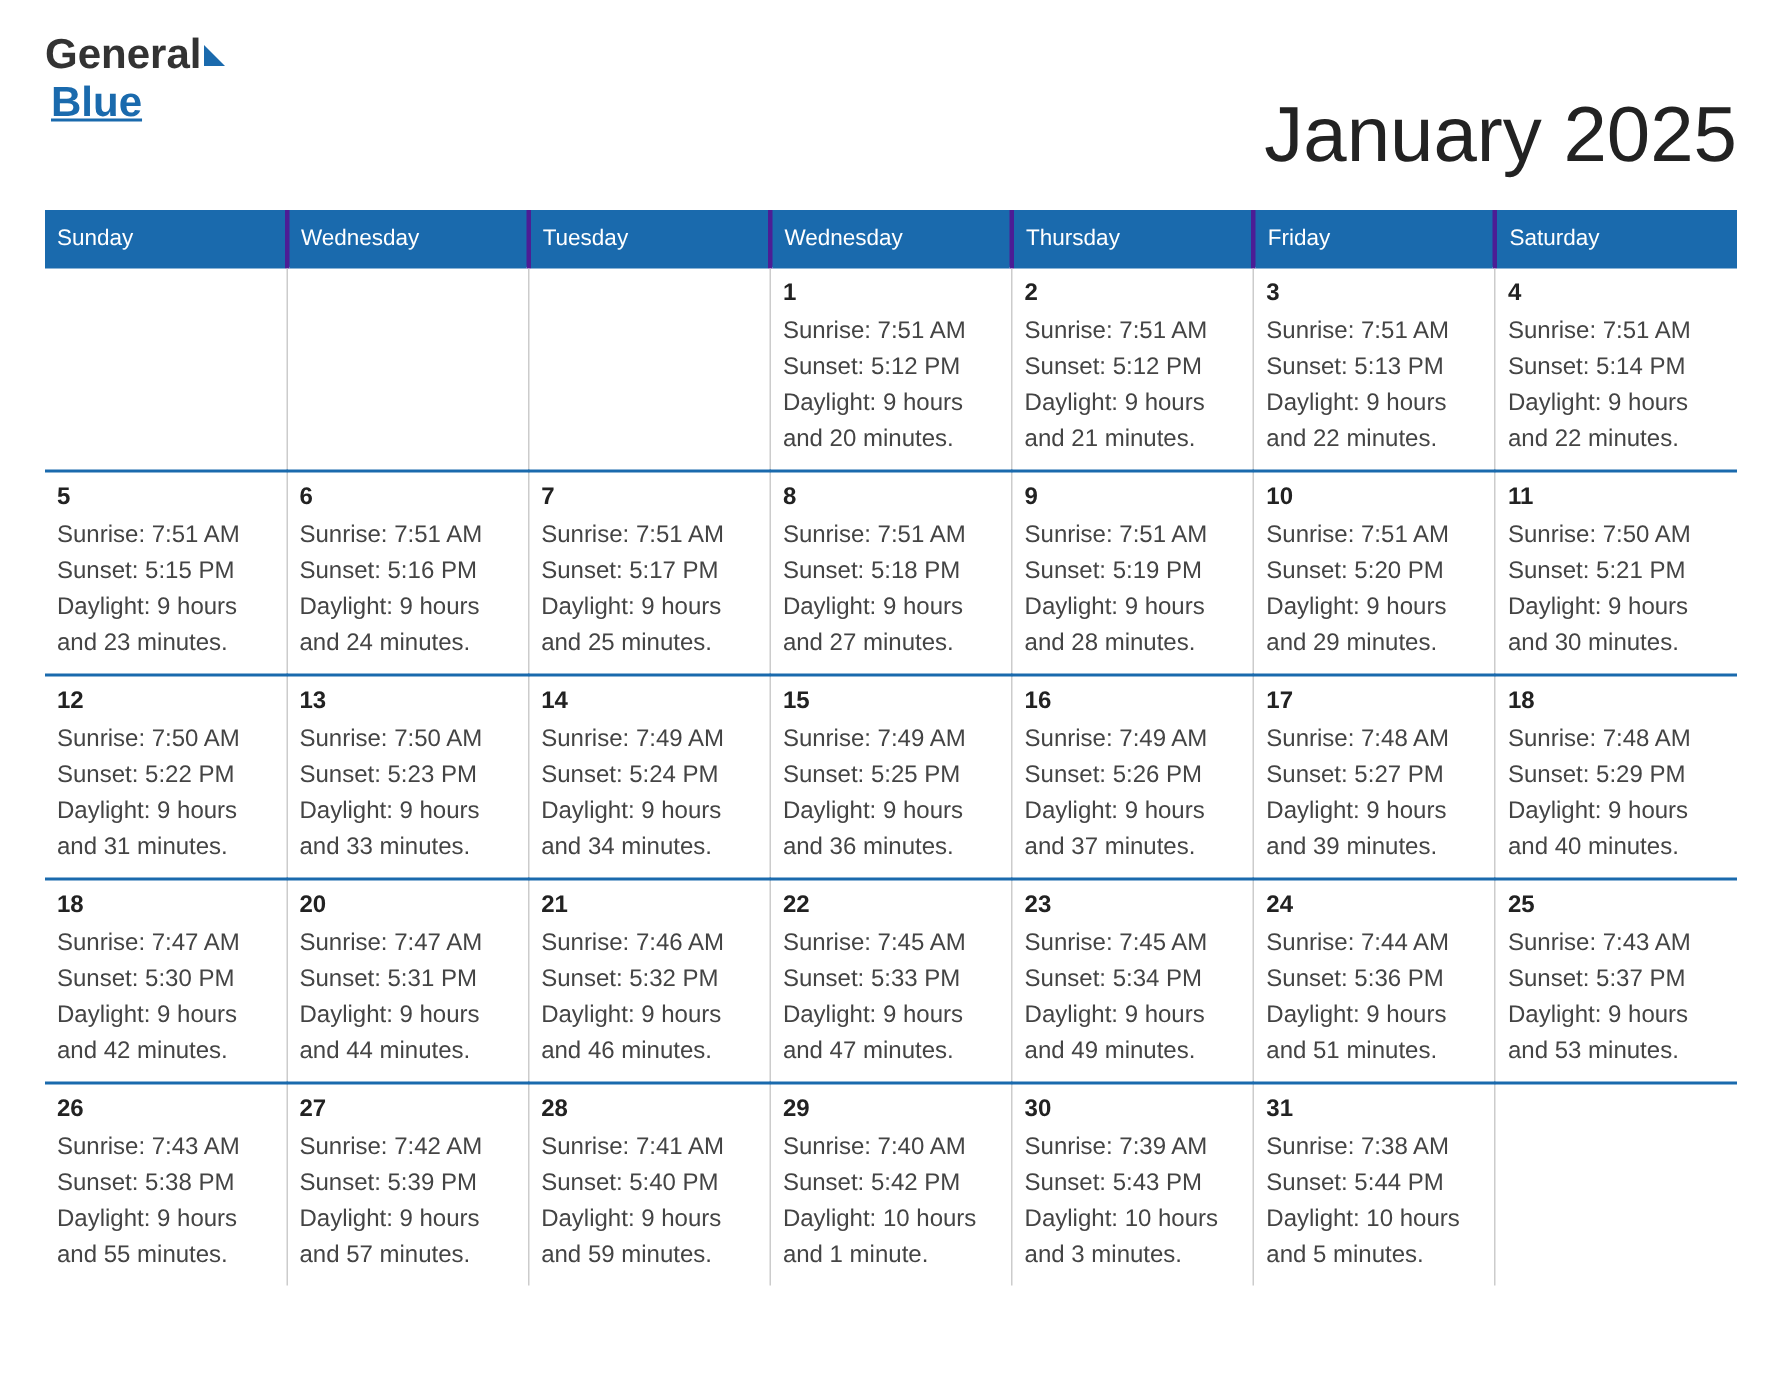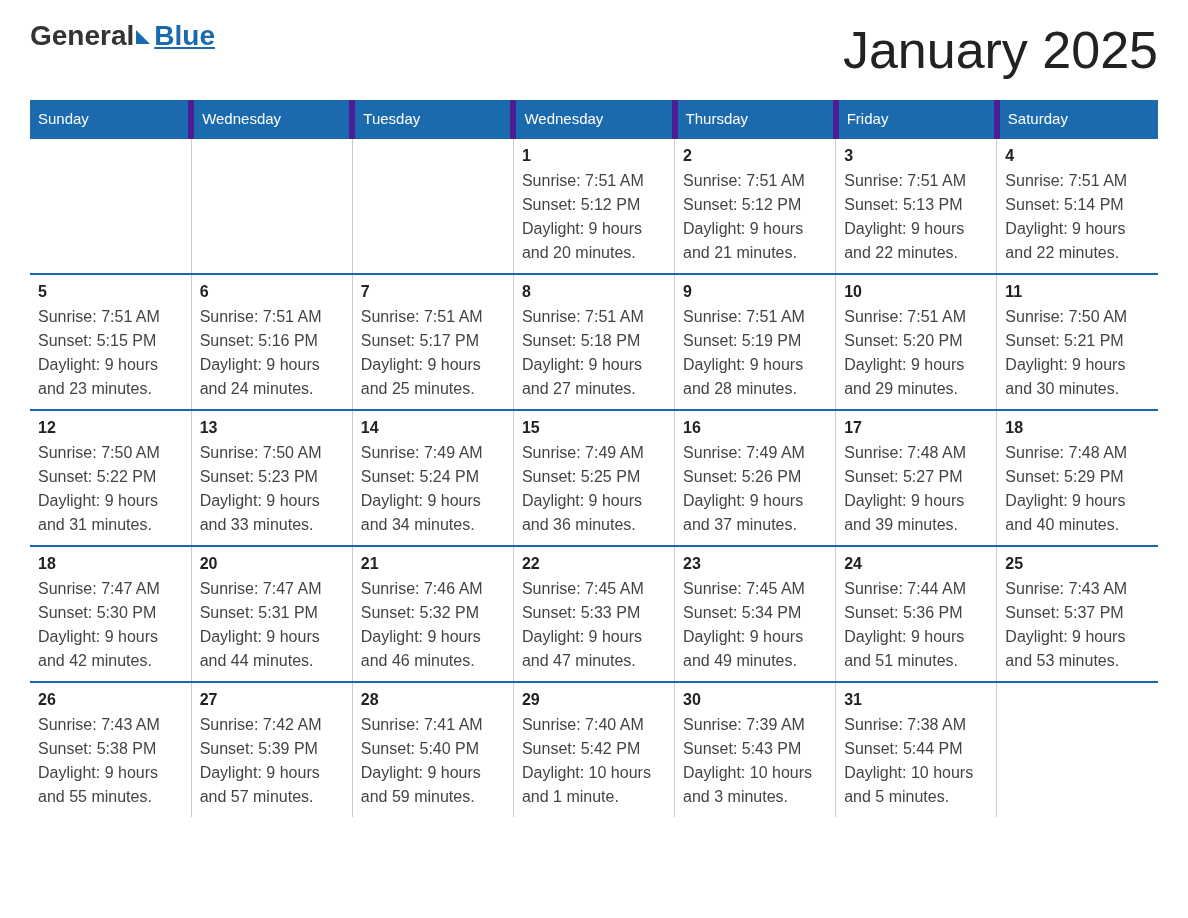--- a/index.html
+++ b/index.html
@@ -34,28 +34,29 @@
       width: 0;
       height: 0;
       border-left: 14px solid #1a6aad;
       border-top: 14px solid transparent;
       border-bottom: 0px solid transparent;
       margin-left: 2px;
       margin-top: 2px;
     }
     .logo-wrapper {
       display: flex;
-      flex-direction: row;
+      flex-direction: column;
     }
     .logo-top {
       display: flex;
       align-items: center;
     }
     .title-block {
       text-align: right;
+      margin-top: 40px;
     }
     .calendar-title {
       font-size: 52px;
       font-weight: normal;
       color: #222;
     }
     .calendar-subtitle {
       font-size: 22px;
       color: #555;
       margin-top: 2px;
@@ -66,21 +67,21 @@
     }
     thead tr {
       background-color: #1a6aad;
     }
     thead th {
       color: #fff;
       font-size: 15px;
       font-weight: normal;
       padding: 10px 8px;
       text-align: left;
-      border-right: 6px solid #4c1d95;
+      border-right: 3px solid #4c1d95;
     }
     thead th:last-child { border-right: none; }
     tbody tr {
       border-top: 2px solid #1a6aad;
     }
     tbody td {
       vertical-align: top;
       padding: 8px 8px;
       border-right: 1px solid #ccc;
       width: 14.28%;

